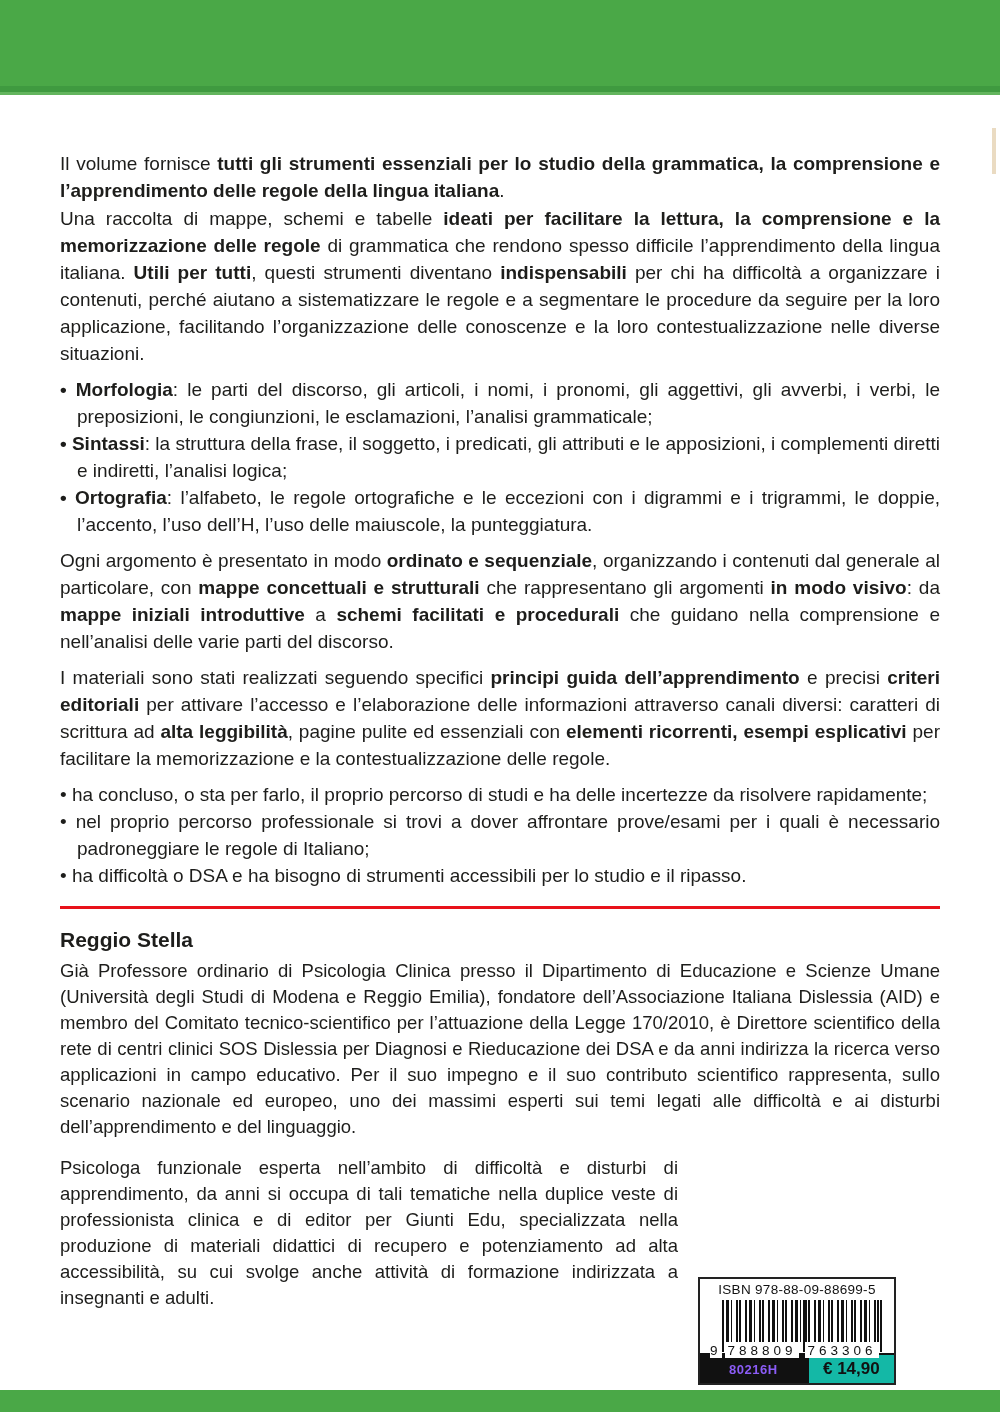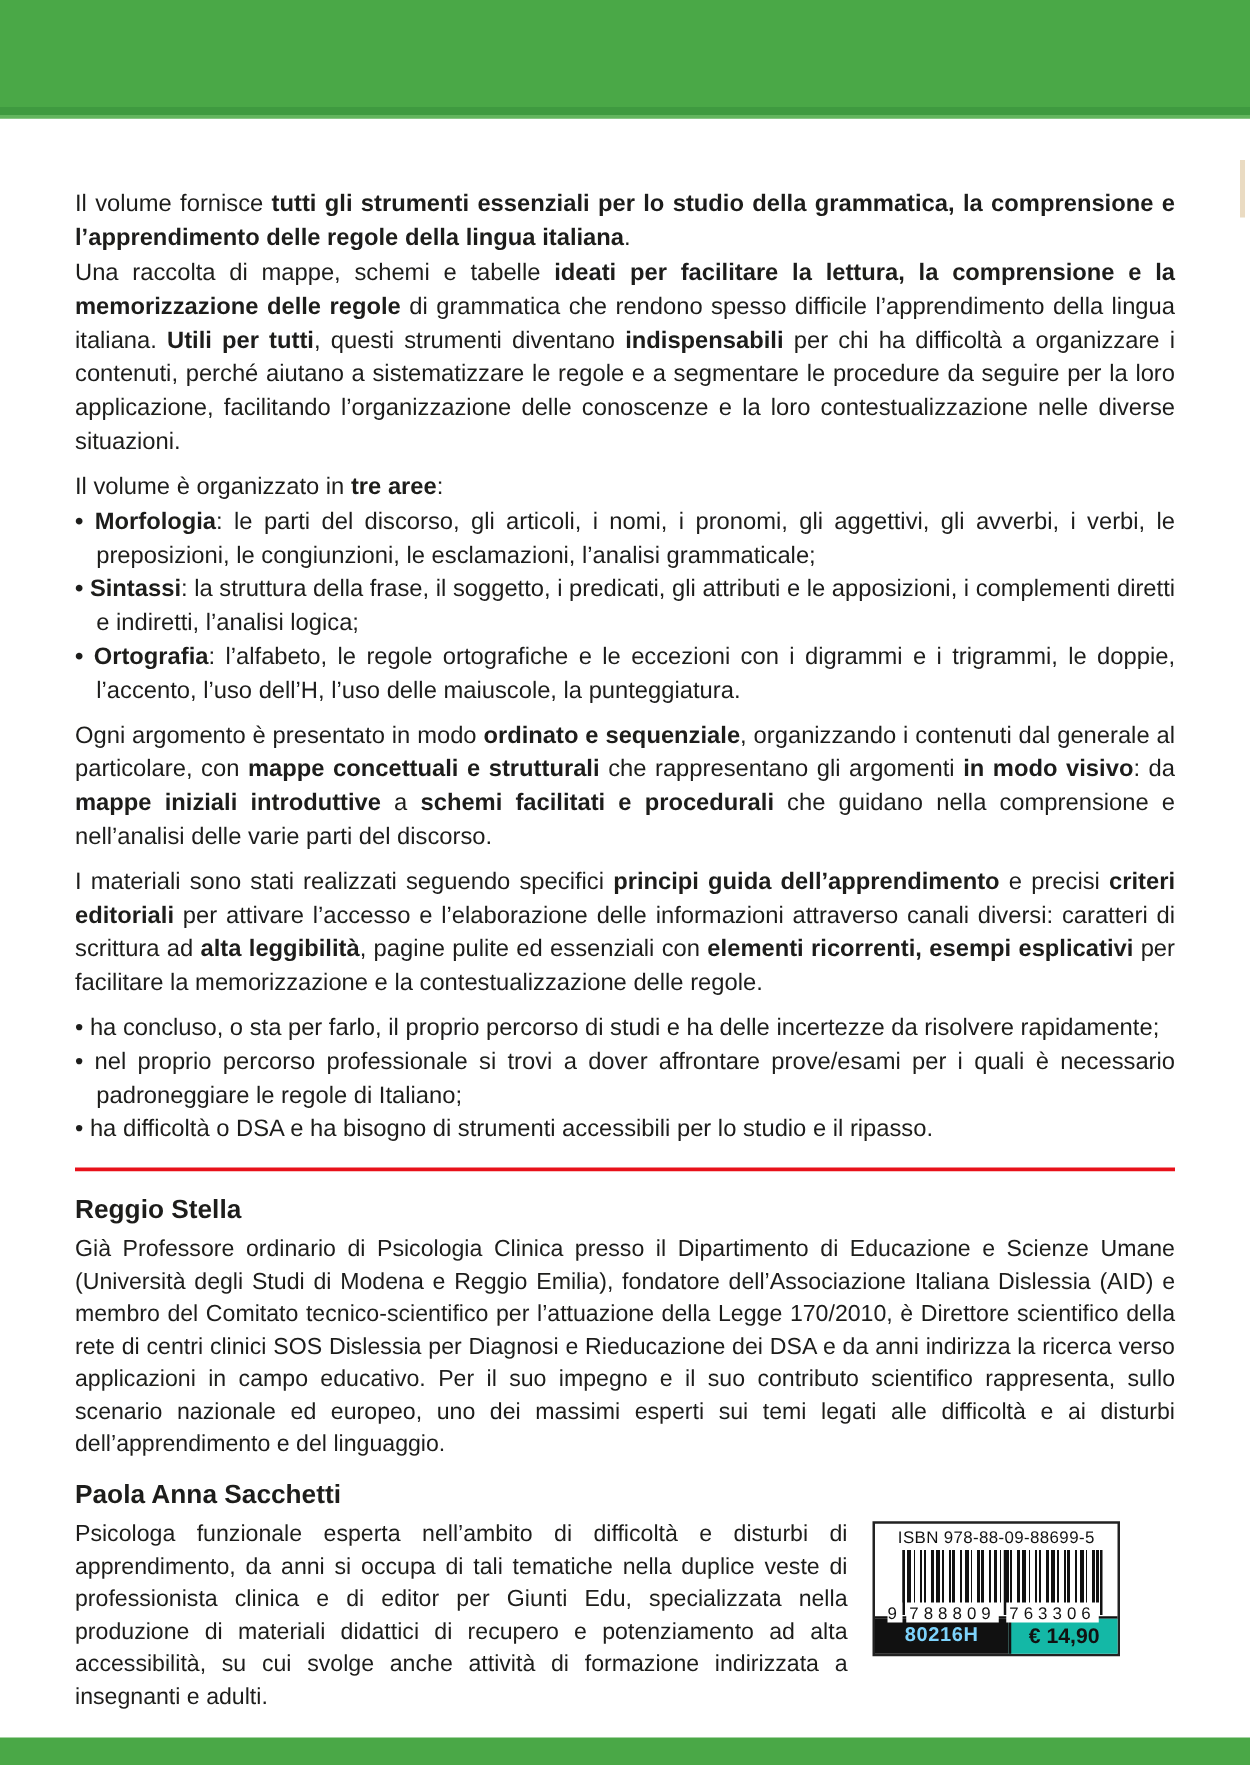--- a/index.html
+++ b/index.html
@@ -27,21 +27,21 @@
   .tight{margin-bottom:1px;}
   .b{font-weight:bold;}
   .bullets{margin:0 0 9px 0;}
   .li{font-size:19px;line-height:27px;text-align:justify;padding-left:17px;text-indent:-17px;margin:0;}
   .divider{height:3px;background:#e8111a;margin:17px 0 18px 0;border:0;}
   .author-name{font-size:21px;font-weight:bold;line-height:26px;margin:0 0 5px 0;}
   .author-bio{font-size:18.5px;line-height:26px;text-align:justify;margin:0 0 15px 0;}
   .narrow{width:618px;}
 
   .isbn-box{
-    position:absolute;left:698px;top:1217px;width:198px;height:108px;
+    position:absolute;left:698px;top:1277px;width:198px;height:108px;
     border:2px solid #222;background:#fff;box-sizing:border-box;
   }
   .isbn-label{font-size:13.5px;line-height:16px;text-align:center;margin-top:3px;letter-spacing:.3px;color:#111;}
   .barcode-area{position:relative;margin:2px 10px 0 10px;height:58px;}
   .bars{
     position:absolute;left:12px;right:2px;top:0;height:42px;
     background:repeating-linear-gradient(90deg,
       #111 0 2px,#fff 2px 4px,#111 4px 7px,#fff 7px 9px,#111 9px 10px,
       #fff 10px 14px,#111 14px 16px,#fff 16px 17px,#111 17px 19px,#fff 19px 23px);
   }
@@ -53,39 +53,38 @@
     position:absolute;left:0;right:2px;bottom:0;height:15px;display:flex;z-index:2;
     font-size:13.5px;line-height:15px;color:#111;
   }
   .digit-nine{width:12px;background:#fff;}
   .digit-group{flex:1;text-align:center;background:#fff;margin:0 3px;letter-spacing:4px;}
   .code-row{
     position:absolute;left:0;right:0;bottom:0;height:28px;display:flex;
     border-top:2px solid #111;
   }
   .code-cell{
-    width:55%;background:#111;color:#7dd3fc;font-weight:bold;font-size:16px;
+    width:55%;background:#111;color:#8b5cf6;font-weight:bold;font-size:13px;
     display:flex;align-items:center;justify-content:center;letter-spacing:.5px;
   }
   .price-cell{
     flex:1;background:#14b8a6;color:#111;font-weight:bold;font-size:17px;
     display:flex;align-items:center;justify-content:center;border-left:2px solid #111;
   }
 </style>
 </head>
 <body>
 
 <div class="band-top"></div>
 <div class="edge-mark"></div>
 
 <div class="main">
   <p class="p tight"><span>Il volume fornisce </span><span class="b">tutti gli strumenti essenziali per lo studio della grammatica, la comprensione e l’apprendimento delle regole della lingua italiana</span><span>.</span></p>
   <p class="p"><span>Una raccolta di mappe, schemi e tabelle </span><span class="b">ideati per facilitare la lettura, la comprensione e la memorizzazione delle regole</span><span> di grammatica che rendono spesso difficile l’apprendimento della lingua italiana. </span><span class="b">Utili per tutti</span><span>, questi strumenti diventano </span><span class="b">indispensabili</span><span> per chi ha difficoltà a organizzare i contenuti, perché aiutano a sistematizzare le regole e a segmentare le procedure da seguire per la loro applicazione, facilitando l’organizzazione delle conoscenze e la loro contestualizzazione nelle diverse situazioni.</span></p>
 
-  <p class="p tight"><span>Il volume è organizzato in </span><span class="b">tre aree</span><span>:</span></p>
   <div class="bullets">
     <p class="li"><span class="b">• Morfologia</span><span>: le parti del discorso, gli articoli, i nomi, i pronomi, gli aggettivi, gli avverbi, i verbi, le preposizioni, le congiunzioni, le esclamazioni, l’analisi grammaticale;</span></p>
     <p class="li"><span class="b">• Sintassi</span><span>: la struttura della frase, il soggetto, i predicati, gli attributi e le apposizioni, i complementi diretti e indiretti, l’analisi logica;</span></p>
     <p class="li"><span class="b">• Ortografia</span><span>: l’alfabeto, le regole ortografiche e le eccezioni con i digrammi e i trigrammi, le doppie, l’accento, l’uso dell’H, l’uso delle maiuscole, la punteggiatura.</span></p>
   </div>
 
   <p class="p"><span>Ogni argomento è presentato in modo </span><span class="b">ordinato e sequenziale</span><span>, organizzando i contenuti dal generale al particolare, con </span><span class="b">mappe concettuali e strutturali</span><span> che rappresentano gli argomenti </span><span class="b">in modo visivo</span><span>: da </span><span class="b">mappe iniziali introduttive</span><span> a </span><span class="b">schemi facilitati e procedurali</span><span> che guidano nella comprensione e nell’analisi delle varie parti del discorso.</span></p>
   <p class="p"><span>I materiali sono stati realizzati seguendo specifici </span><span class="b">principi guida dell’apprendimento</span><span> e precisi </span><span class="b">criteri editoriali</span><span> per attivare l’accesso e l’elaborazione delle informazioni attraverso canali diversi: caratteri di scrittura ad </span><span class="b">alta leggibilità</span><span>, pagine pulite ed essenziali con </span><span class="b">elementi ricorrenti, esempi esplicativi</span><span> per facilitare la memorizzazione e la contestualizzazione delle regole.</span></p>
 
   <div class="bullets">
@@ -95,21 +94,20 @@
   </div>
 
   <div class="divider"></div>
 
   <div>
     <h2 class="author-name">Reggio Stella</h2>
     <p class="author-bio">Già Professore ordinario di Psicologia Clinica presso il Dipartimento di Educazione e Scienze Umane (Università degli Studi di Modena e Reggio Emilia), fondatore dell’Associazione Italiana Dislessia (AID) e membro del Comitato tecnico-scientifico per l’attuazione della Legge 170/2010, è Direttore scientifico della rete di centri clinici SOS Dislessia per Diagnosi e Rieducazione dei DSA e da anni indirizza la ricerca verso applicazioni in campo educativo. Per il suo impegno e il suo contributo scientifico rappresenta, sullo scenario nazionale ed europeo, uno dei massimi esperti sui temi legati alle difficoltà e ai disturbi dell’apprendimento e del linguaggio.</p>
   </div>
 
   <div class="narrow">
-    <h2 class="author-name">Paola Anna Sacchetti</h2>
     <p class="author-bio">Psicologa funzionale esperta nell’ambito di difficoltà e disturbi di apprendimento, da anni si occupa di tali tematiche nella duplice veste di professionista clinica e di editor per Giunti Edu, specializzata nella produzione di materiali didattici di recupero e potenziamento ad alta accessibilità, su cui svolge anche attività di formazione indirizzata a insegnanti e adulti.</p>
   </div>
 </div>
 
 <div class="isbn-box">
   <div class="isbn-label">ISBN 978-88-09-88699-5</div>
   <div class="barcode-area">
     <div class="bars"></div>
     <div class="guard g-left"></div>
     <div class="guard g-mid"></div>

